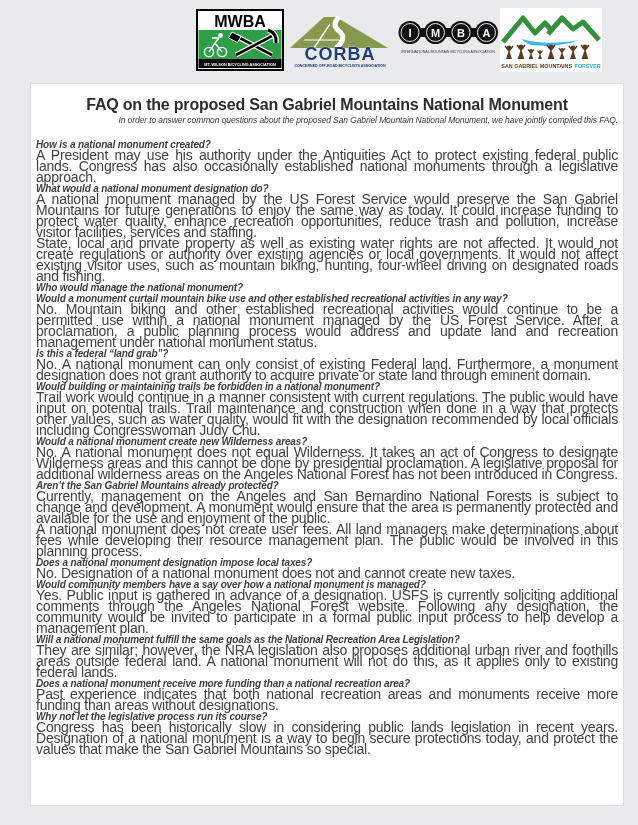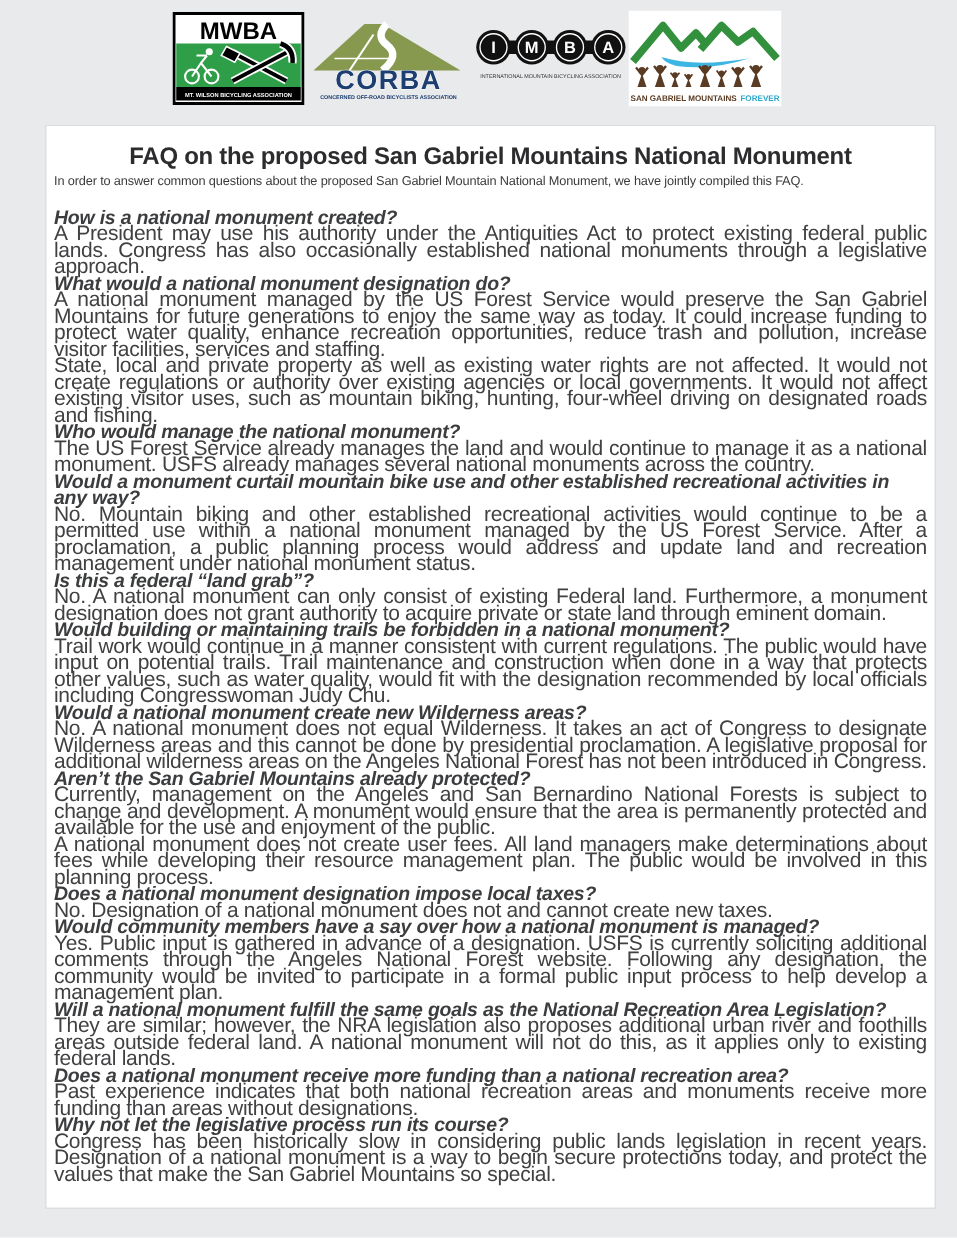--- a/index.html
+++ b/index.html
@@ -5,41 +5,41 @@
   html,body { margin:0; padding:0; }
   body {
     width:638px; height:825px;
     background:#e9eaeb;
     font-family:"Liberation Sans", sans-serif;
     position:relative;
     overflow:hidden;
   }
   .logo-row {
     position:absolute; left:0; top:0; width:638px; height:83px;
-    display:flex; align-items:center; justify-content:center;
+    display:flex; align-items:center; justify-content:flex-end;
     padding:0 36px 0 34px; box-sizing:border-box;
   }
   .logo { flex:0 0 auto; }
   .card {
     position:absolute; left:30px; top:83px; width:594px; height:723px;
     background:#ffffff; border:1px solid #dcdedf; box-sizing:border-box;
     padding:10px 5px 0 5px; overflow:hidden;
   }
   .title {
     margin:2px 0 0 0; text-align:center;
     font-size:16px; font-weight:bold; color:#2c2c2e; letter-spacing:-0.2px;
   }
   .subtitle {
-    margin:1px 0 0 0; text-align:left;
-    font-size:8.5px; color:#3a3a3c; letter-spacing:-0.1px;
+    margin:1px 0 0 0; text-align:right;
+    font-size:8.5px; font-style:italic; color:#3a3a3c; letter-spacing:-0.1px;
   }
   .qa { }
   .qa:first-of-type { margin-top:14px; }
   .q {
-    margin:0; font-size:13px; font-weight:bold; font-style:italic;
+    margin:0; font-size:10px; font-weight:bold; font-style:italic;
     color:#3c3d3f; line-height:11px; letter-spacing:-0.15px;
   }
   .a {
     margin:0; font-size:14px; color:#404143; line-height:11px;
     text-align:justify; letter-spacing:-0.2px;
   }
   svg text { font-family:"Liberation Sans", sans-serif; }
 </style>
 </head>
 <body>
@@ -180,21 +180,20 @@
     </section>
     <section class="qa">
       <h2 class="q">What would a national monument designation do?</h2>
       <p class="a">A national monument managed by the US Forest Service would preserve the San Gabriel Mountains for future generations to enjoy the same way as today. It could increase funding to protect water quality, enhance recreation opportunities, reduce trash and pollution, increase visitor facilities, services and staffing.</p>
     </section>
     <section class="qa">
       <p class="a">State, local and private property as well as existing water rights are not affected. It would not create regulations or authority over existing agencies or local governments. It would not affect existing visitor uses, such as mountain biking, hunting, four-wheel driving on designated roads and fishing.</p>
     </section>
     <section class="qa">
       <h2 class="q">Who would manage the national monument?</h2>
-      <p class="a">The US Forest Service already manages the land and would continue to manage it as a national monument.  USFS already manages several national monuments across the country.</p>
     </section>
     <section class="qa">
       <h2 class="q">Would a monument curtail mountain bike use and other established recreational activities in any way?</h2>
       <p class="a">No.  Mountain biking and other established recreational activities would continue to be a permitted use within a national monument managed by the US Forest Service. After a proclamation, a public planning process would address and update land and recreation management under national monument status.</p>
     </section>
     <section class="qa">
       <h2 class="q">Is this a federal “land grab”?</h2>
       <p class="a">No. A national monument can only consist of existing Federal land.  Furthermore, a monument designation does not grant authority to acquire private or state land through eminent domain.</p>
     </section>
     <section class="qa">

